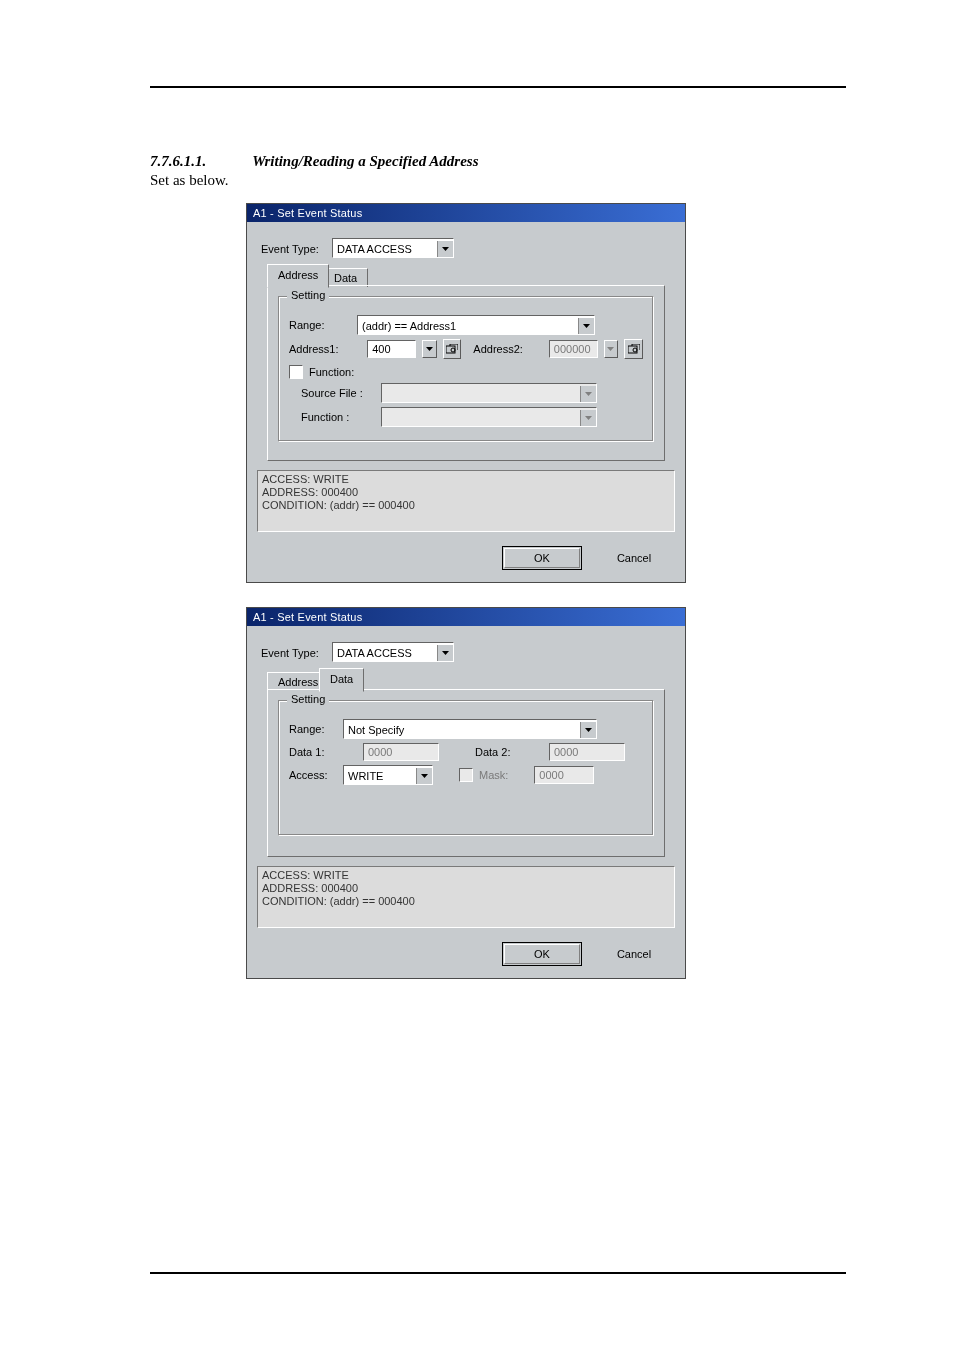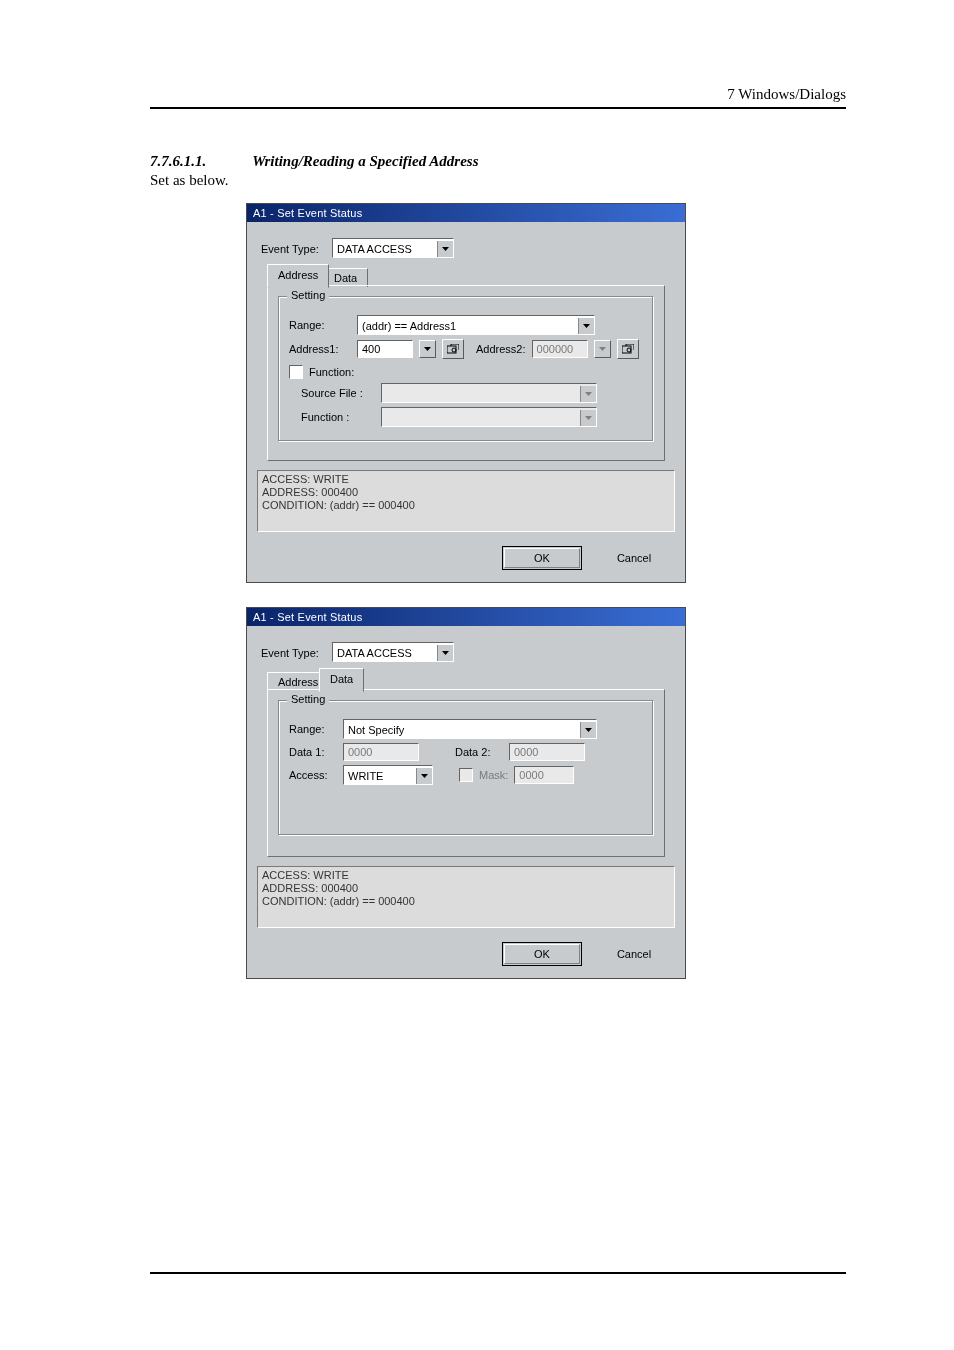--- a/index.html
+++ b/index.html
@@ -178,20 +178,21 @@
     background: #fff;
     border-top: 1px solid #636363;
     border-left: 1px solid #636363;
     border-right: 1px solid #fff;
     border-bottom: 1px solid #fff;
     height: 16px;
     line-height: 16px;
     padding: 0 4px;
     font-size: 11px;
     display: inline-block;
+    margin-left: 20px;
   }
   .textbox.disabled { background: #e9e9e9; color: #7a7a7a; }
   .iconbtn {
     width: 20px;
     height: 18px;
     background: #c7cbce;
     border-top: 1px solid #fff;
     border-left: 1px solid #fff;
     border-right: 1px solid #5a5a5a;
     border-bottom: 1px solid #5a5a5a;
@@ -285,21 +286,20 @@
     text-align: center;
     font-size: 15px;
   }
 </style>
 </head>
 <body>
 
 <div class="page">
 
   <div class="header-area">
-    <div class="header-text">7  Windows/Dialogs</div>
     <div class="header-rule-thick"></div>
   </div>
 
   <div class="content">
     <div>
       <span class="sec-num">7.7.6.1.1.</span>
       <span class="sec-title">Writing/Reading a Specified Address</span>
     </div>
     <div class="body-line">Set as below.</div>
 

